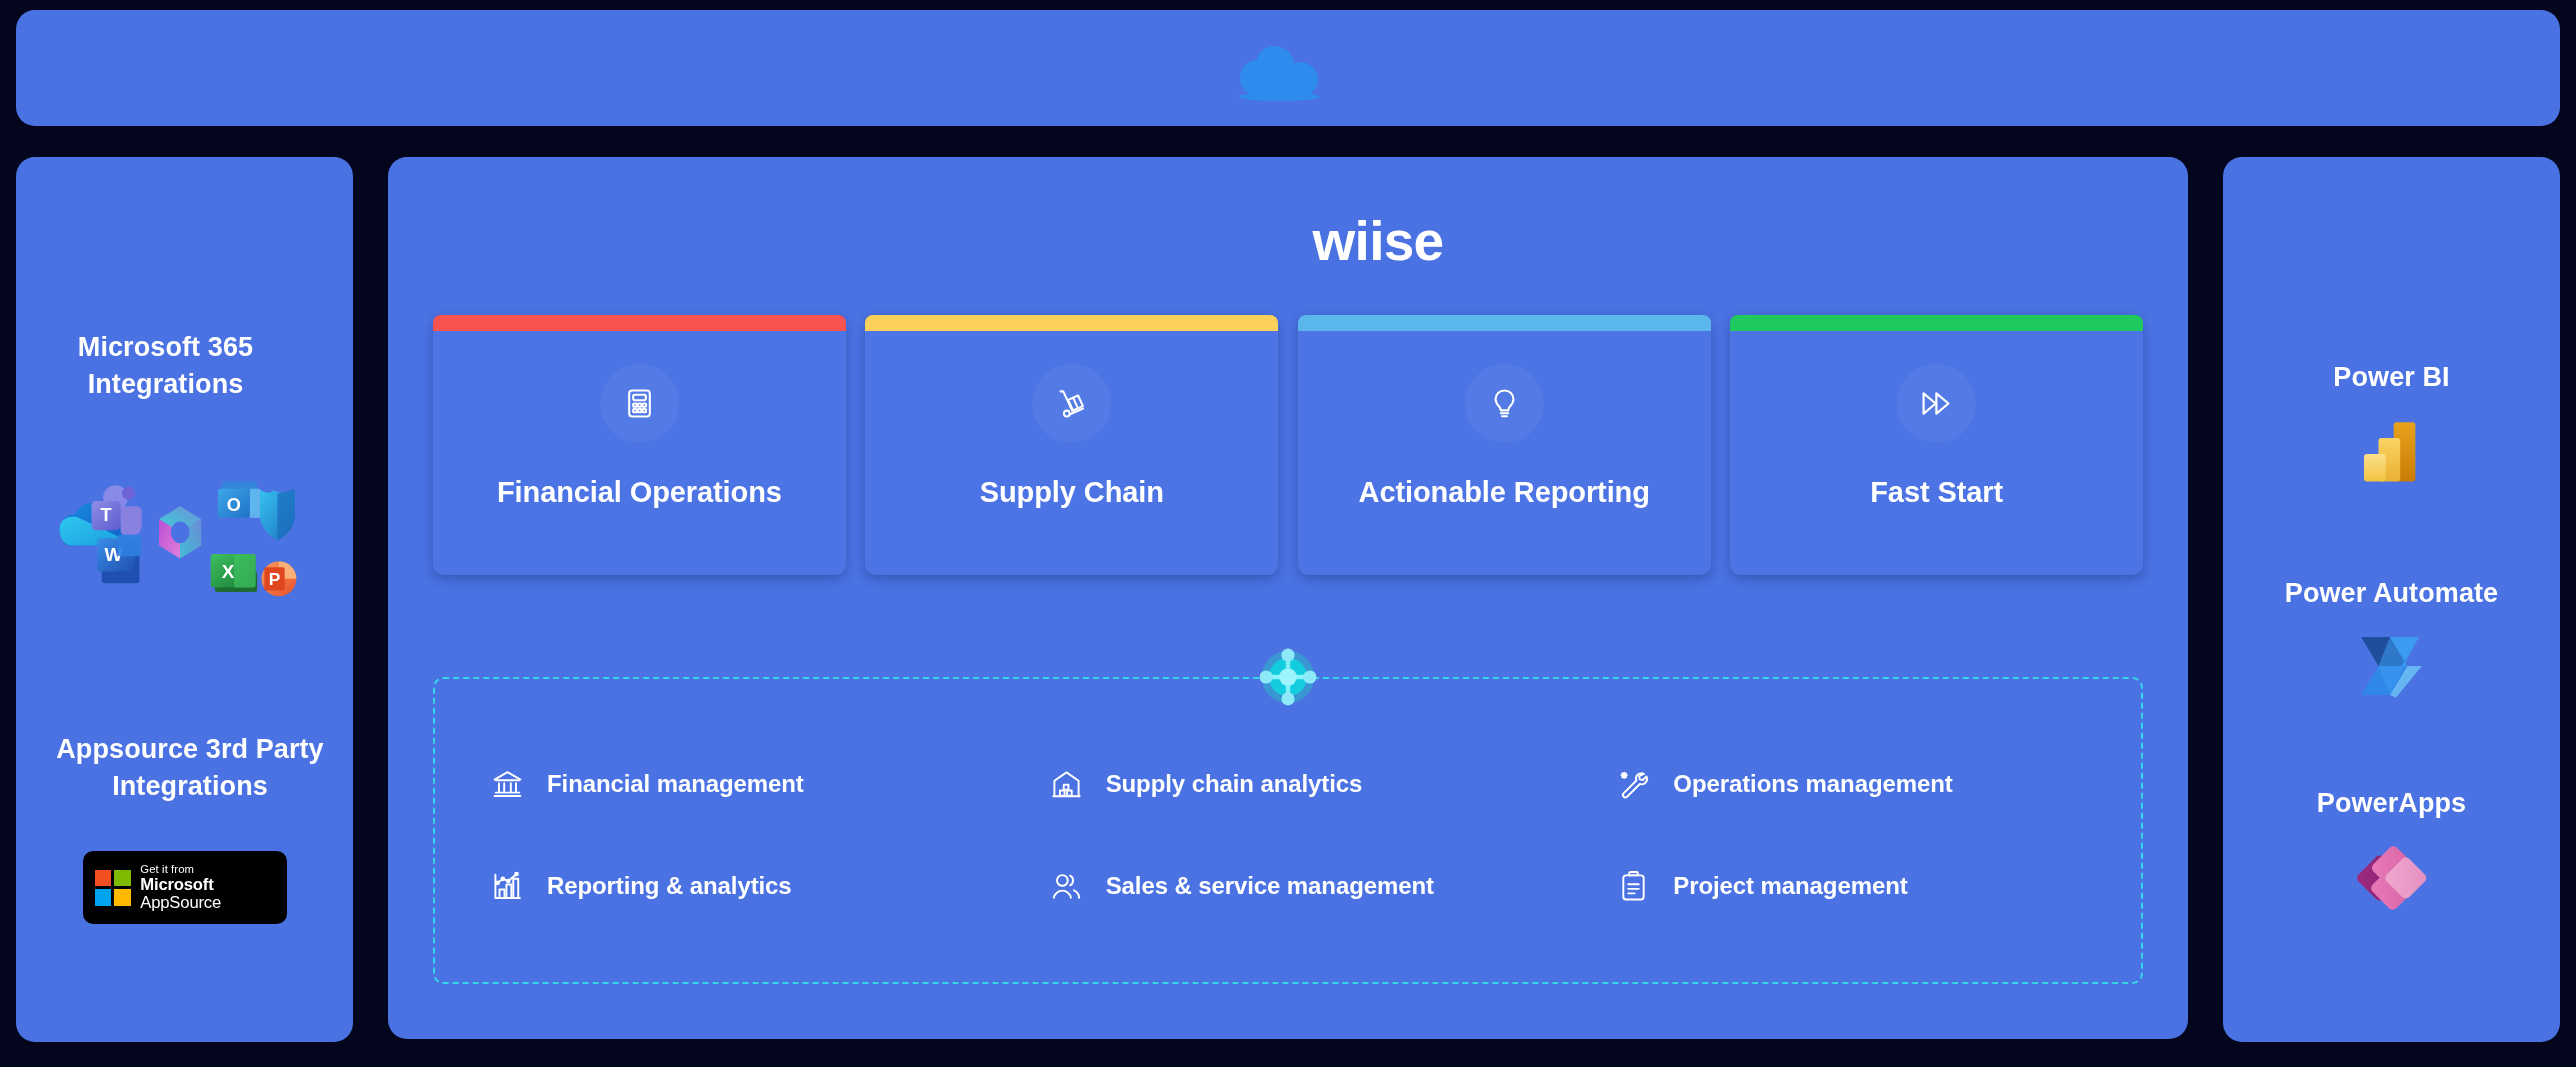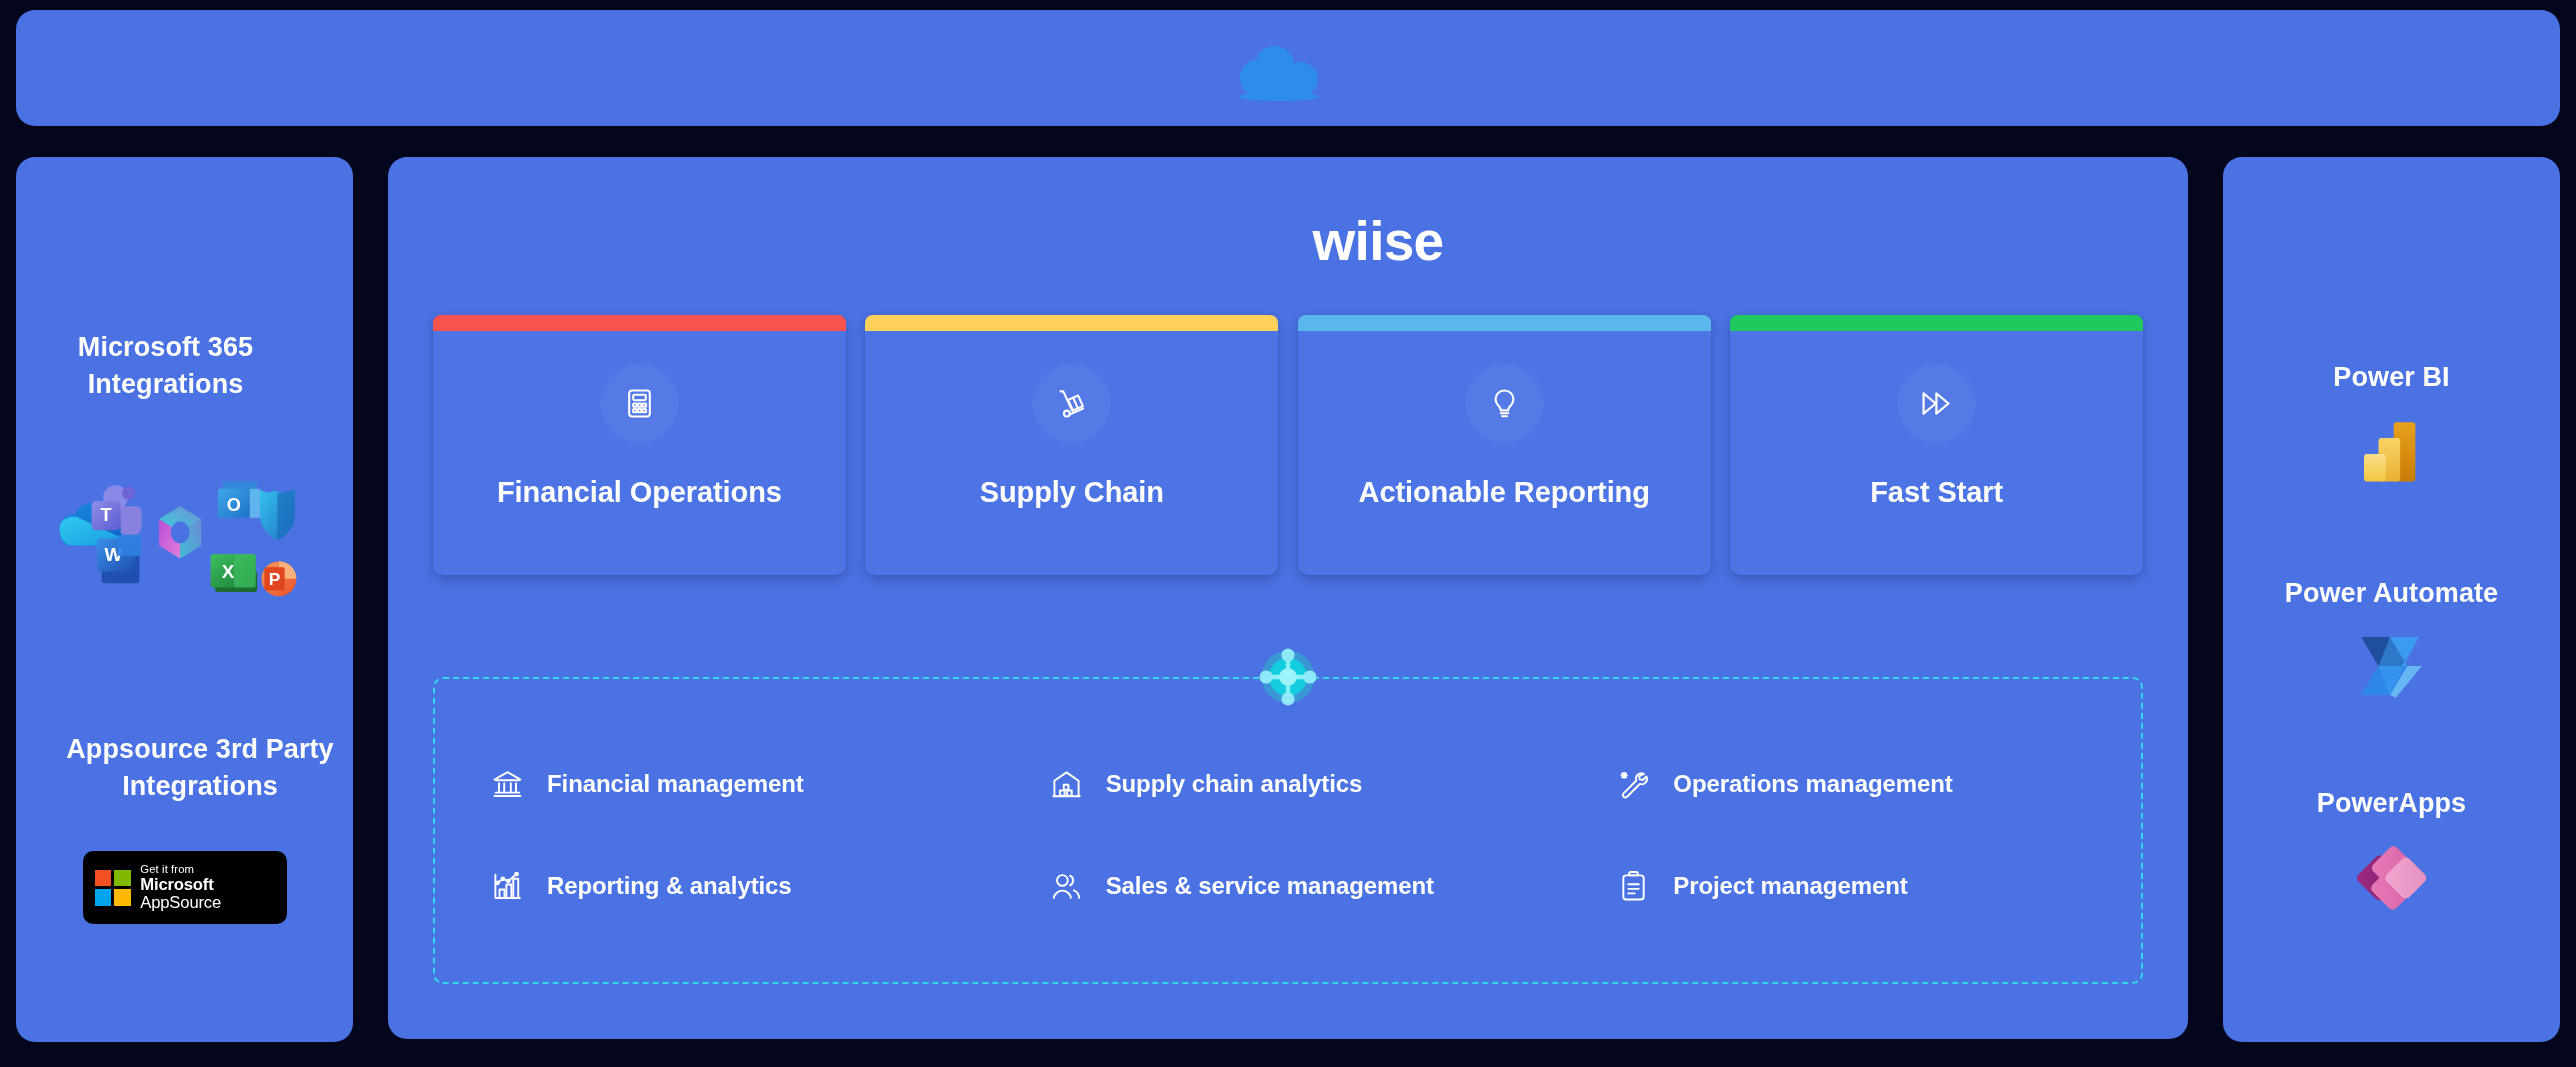--- a/index.html
+++ b/index.html
@@ -40,21 +40,21 @@
   .side-title {
     color: #ffffff;
     font-size: 27px;
     font-weight: 600;
     text-align: center;
     line-height: 1.36;
     letter-spacing: 0.1px;
   }
   #ms365-title { position: absolute; left: 0; top: 172px; width: 299px; }
   #ms365-icons { position: absolute; left: 16px; top: 291px; width: 305px; height: 189px; }
-  #appsource-title { position: absolute; left: 30px; top: 574px; width: 308px; }
+  #appsource-title { position: absolute; left: 20px; top: 574px; width: 308px; }
   #appsource-badge-wrap {
     position: absolute; left: 0; top: 694px; width: 337px;
     display: flex; justify-content: center;
   }
   #appsource-badge {
     width: 204px; height: 73px;
     background: #000000;
     border-radius: 10.2px;
     display: flex; align-items: center; gap: 9.4px;
     padding: 0 12.4px;

